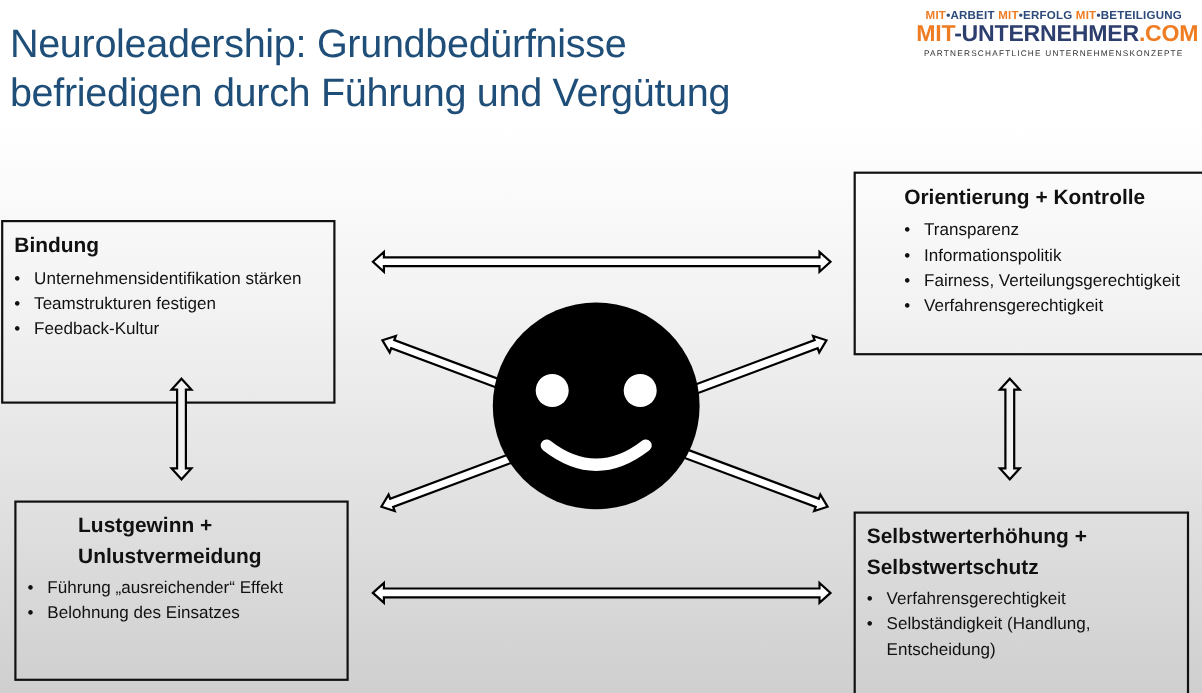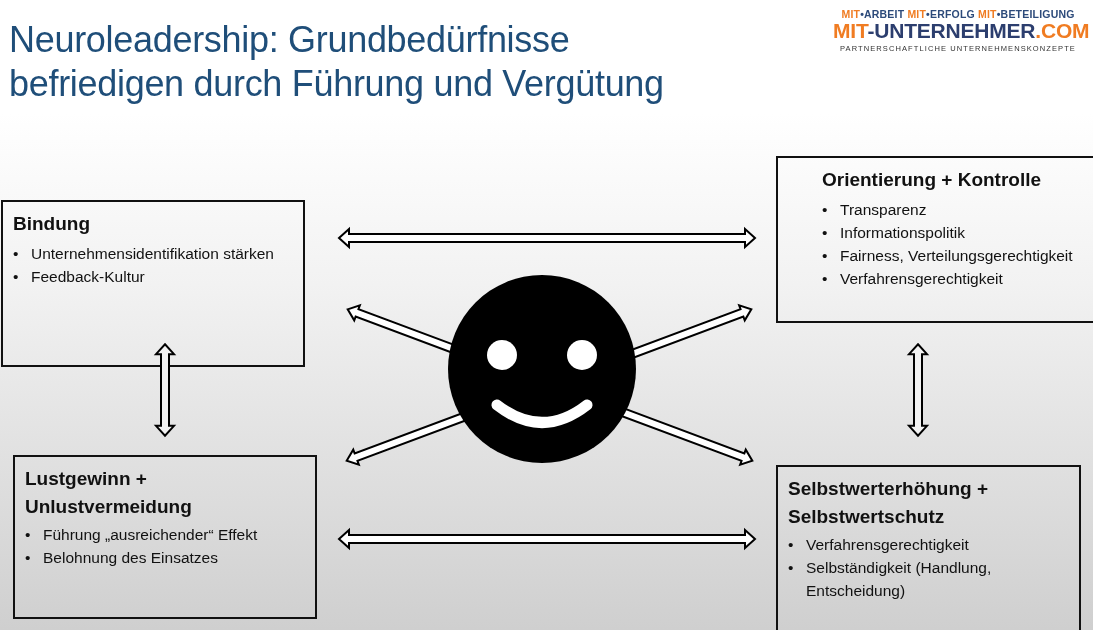--- a/index.html
+++ b/index.html
@@ -59,36 +59,37 @@
   <div class="logo-main">
     <span class="mit">MIT</span><span>-UNTERNEHMER</span><span class="com">.COM</span>
   </div>
   <div class="logo-sub">PARTNERSCHAFTLICHE UNTERNEHMENSKONZEPTE</div>
 </div>
 
 <div class="box" id="box-tl">
   <h2>Bindung</h2>
   <ul>
     <li>Unternehmensidentifikation stärken</li>
+    <li>Teamstrukturen festigen</li>
     <li>Feedback-Kultur</li>
   </ul>
 </div>
 
 <div class="box" id="box-tr">
   <h2>Orientierung + Kontrolle</h2>
   <ul>
     <li>Transparenz</li>
     <li>Informationspolitik</li>
     <li>Fairness, Verteilungsgerechtigkeit</li>
     <li>Verfahrensgerechtigkeit</li>
   </ul>
 </div>
 
 <div class="box" id="box-bl">
-  <h2 style="margin-bottom:2px;">
+  <h2 style="margin-bottom:2px;margin-left:46px;">
     <div>Lustgewinn +</div>
     <div>Unlustvermeidung</div>
   </h2>
   <ul>
     <li>Führung „ausreichender“ Effekt</li>
     <li>Belohnung des Einsatzes</li>
   </ul>
 </div>
 
 <div class="box" id="box-br">

